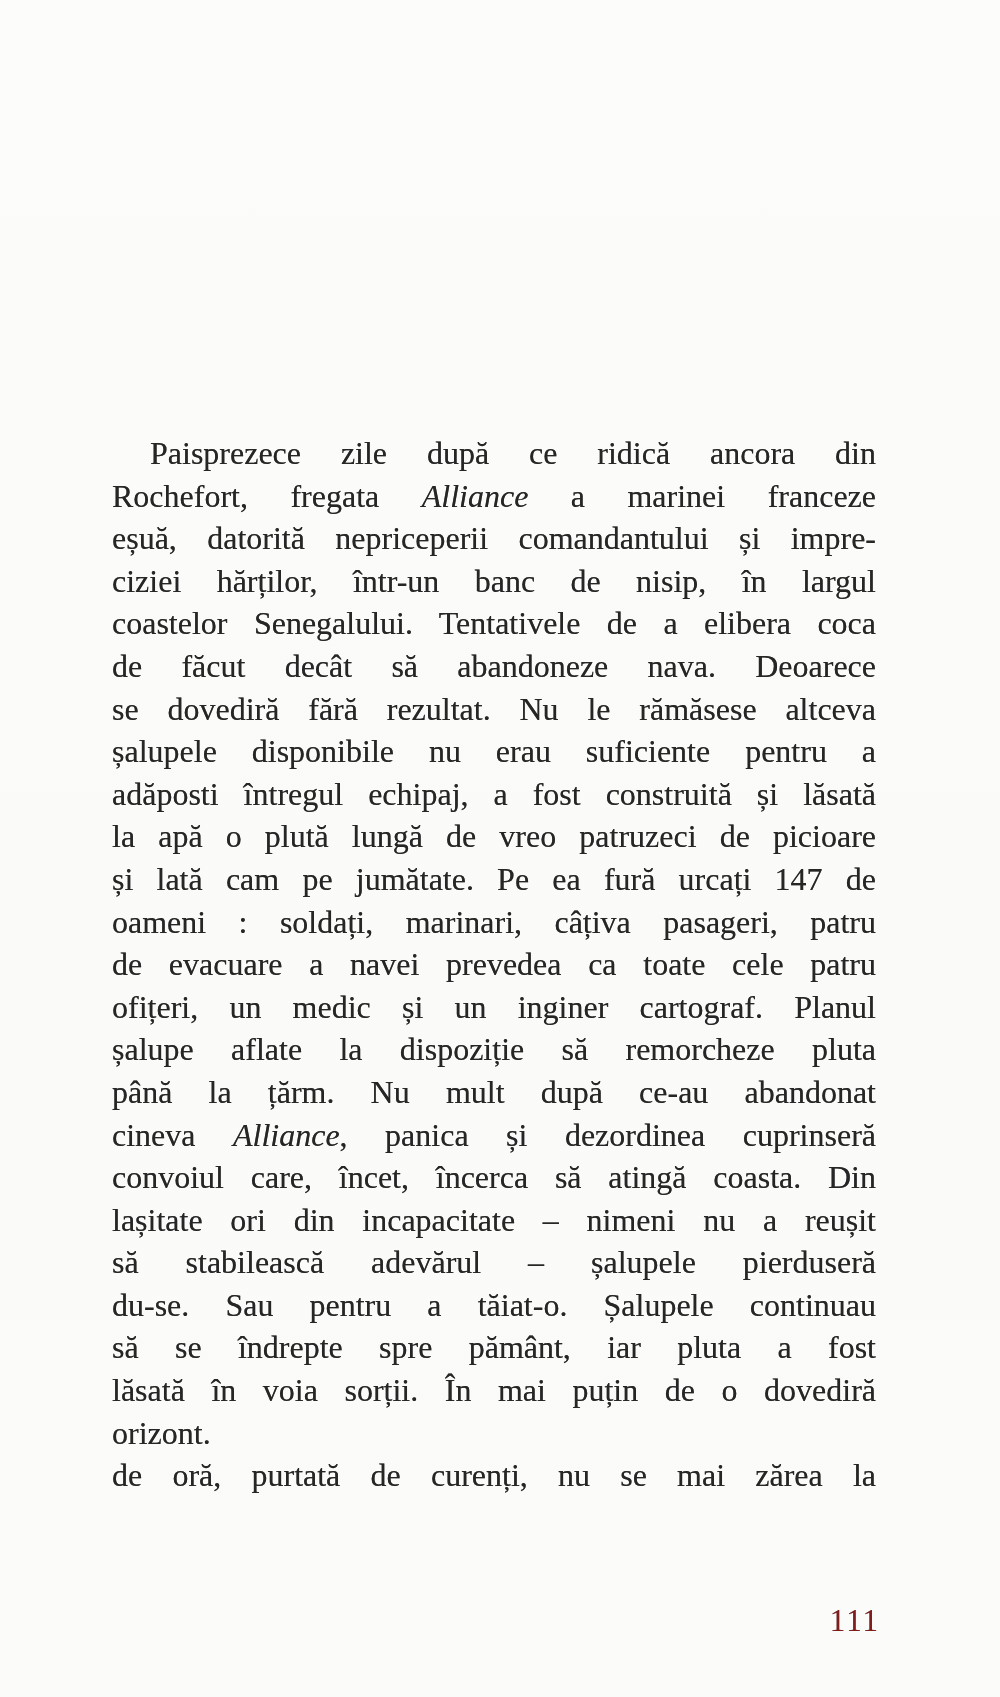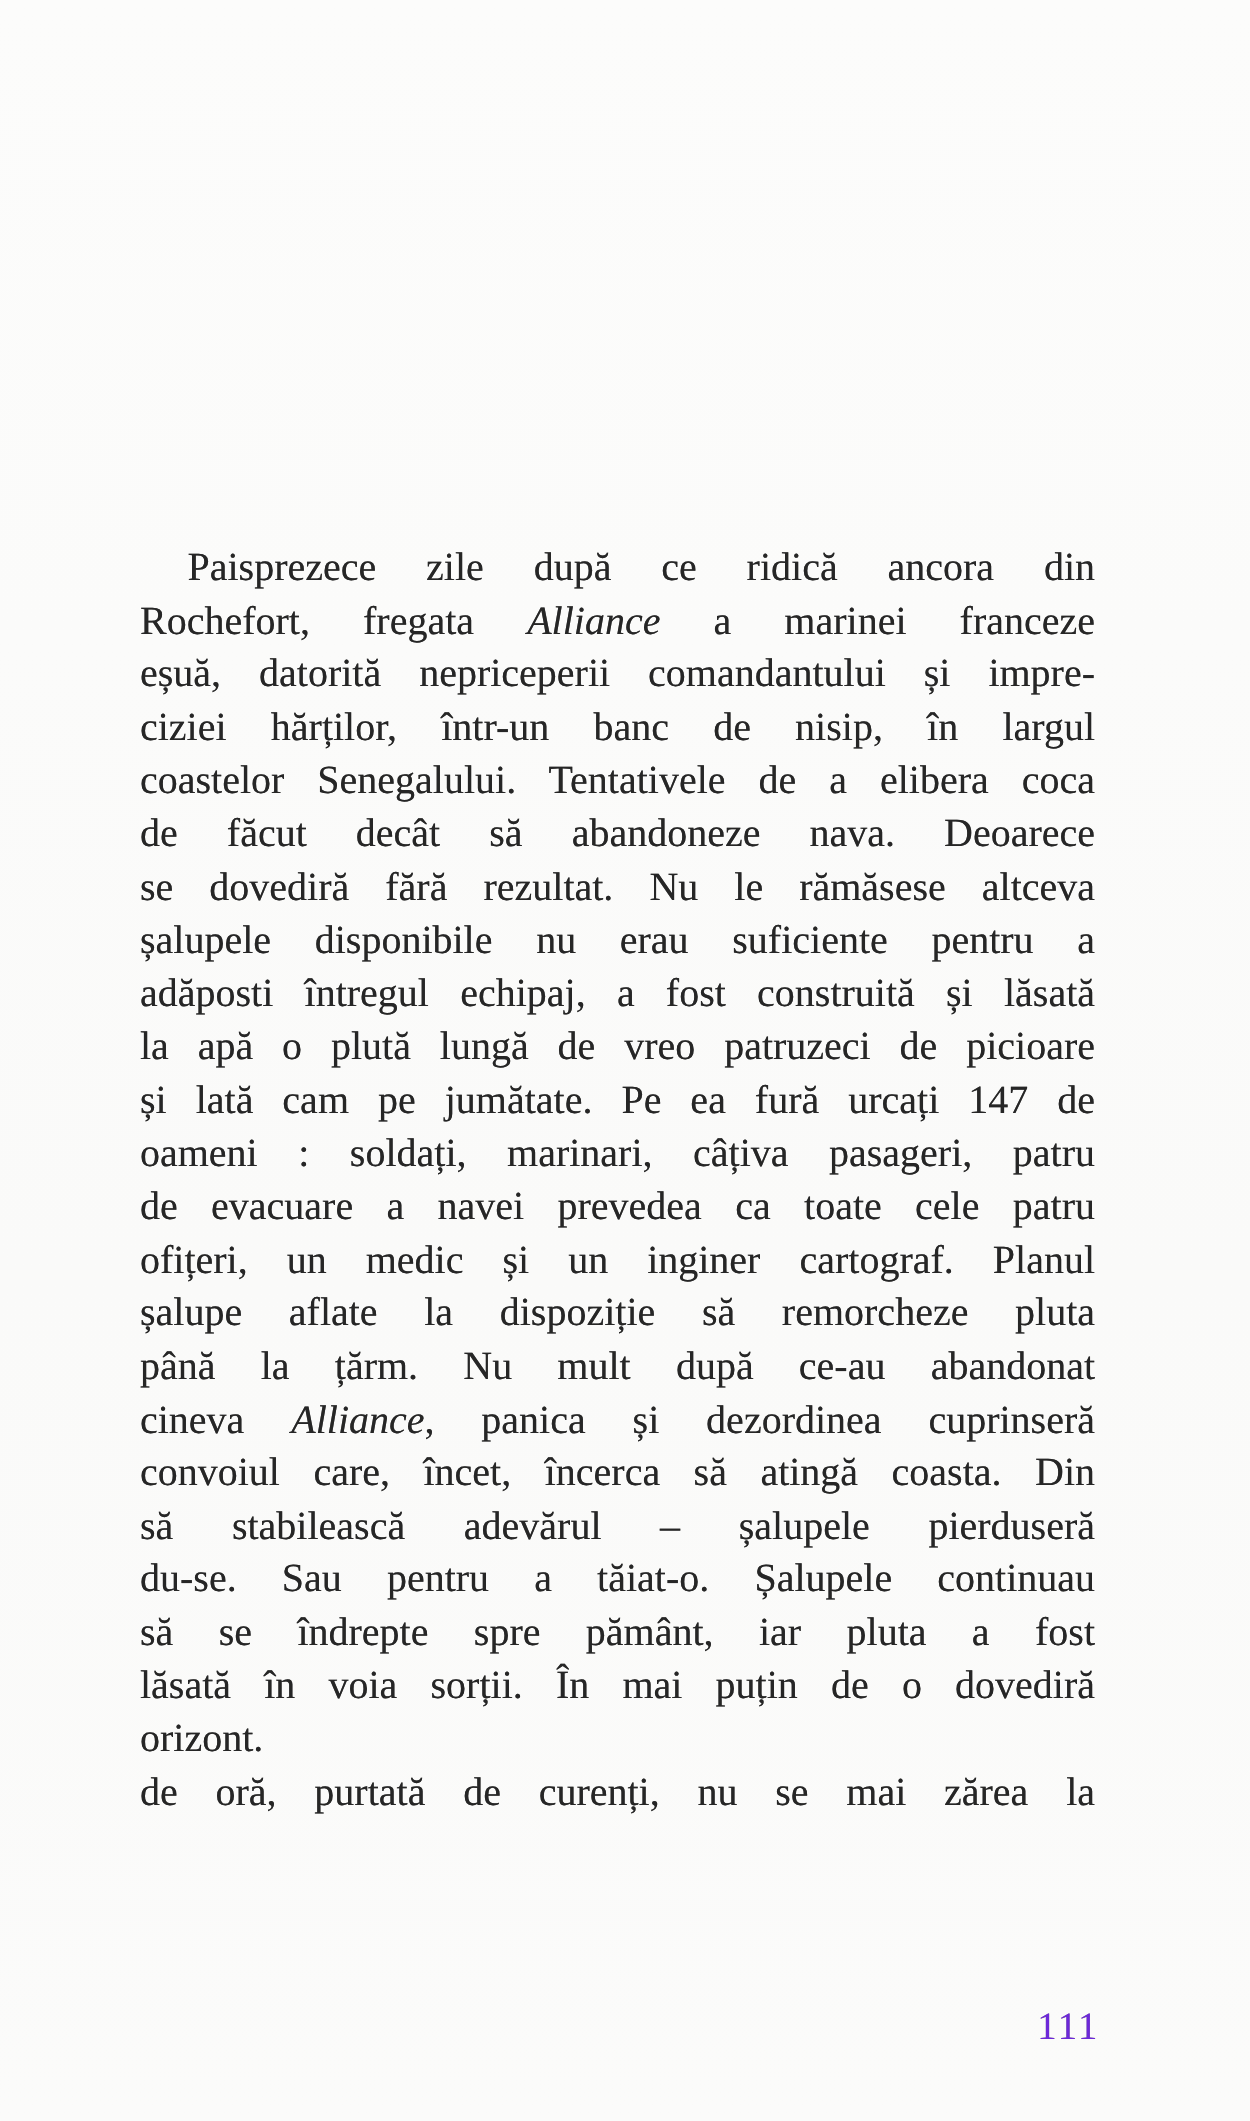--- a/index.html
+++ b/index.html
@@ -44,21 +44,21 @@
   }
   .page-number {
     position: absolute;
     left: 116px;
     top: 1600px;
     width: 764px;
     text-align: right;
     font-size: 31px;
     line-height: 42px;
     letter-spacing: 2px;
-    color: #6d28d9;
+    color: #7f1d1d;
     text-shadow: 0 0 0.5px rgba(62, 62, 62, 0.6);
   }
 </style>
 </head>
 <body>
 
 <div class="page">
   <div class="text-block">
       <div class="line indent"><span>Paisprezece zile după ce ridică ancora din</span></div>
       <div class="line"><span>Rochefort, fregata </span><i>Alliance</i><span> a marinei franceze</span></div>
@@ -71,20 +71,21 @@
       <div class="line"><span>adăposti întregul echipaj, a fost construită și lăsată</span></div>
       <div class="line"><span>la apă o plută lungă de vreo patruzeci de picioare</span></div>
       <div class="line"><span>și lată cam pe jumătate. Pe ea fură urcați 147 de</span></div>
       <div class="line"><span>oameni : soldați, marinari, câțiva pasageri, patru</span></div>
       <div class="line"><span>de evacuare a navei prevedea ca toate cele patru</span></div>
       <div class="line"><span>ofițeri, un medic și un inginer cartograf. Planul</span></div>
       <div class="line"><span>șalupe aflate la dispoziție să remorcheze pluta</span></div>
       <div class="line"><span>până la țărm. Nu mult după ce-au abandonat</span></div>
       <div class="line"><span>cineva </span><i>Alliance</i><span>, panica și dezordinea cuprinseră</span></div>
       <div class="line"><span>convoiul care, încet, încerca să atingă coasta. Din</span></div>
+      <div class="line"><span>lașitate ori din incapacitate – nimeni nu a reușit</span></div>
       <div class="line"><span>să stabilească adevărul – șalupele pierduseră</span></div>
       <div class="line"><span>du-se. Sau pentru a tăiat-o. Șalupele continuau</span></div>
       <div class="line"><span>să se îndrepte spre pământ, iar pluta a fost</span></div>
       <div class="line"><span>lăsată în voia sorții. În mai puțin de o dovediră</span></div>
       <div class="line last"><span>orizont.</span></div>
       <div class="line"><span>de oră, purtată de curenți, nu se mai zărea la</span></div>
     </div>
   <div class="page-number">111</div>
 </div>
 

